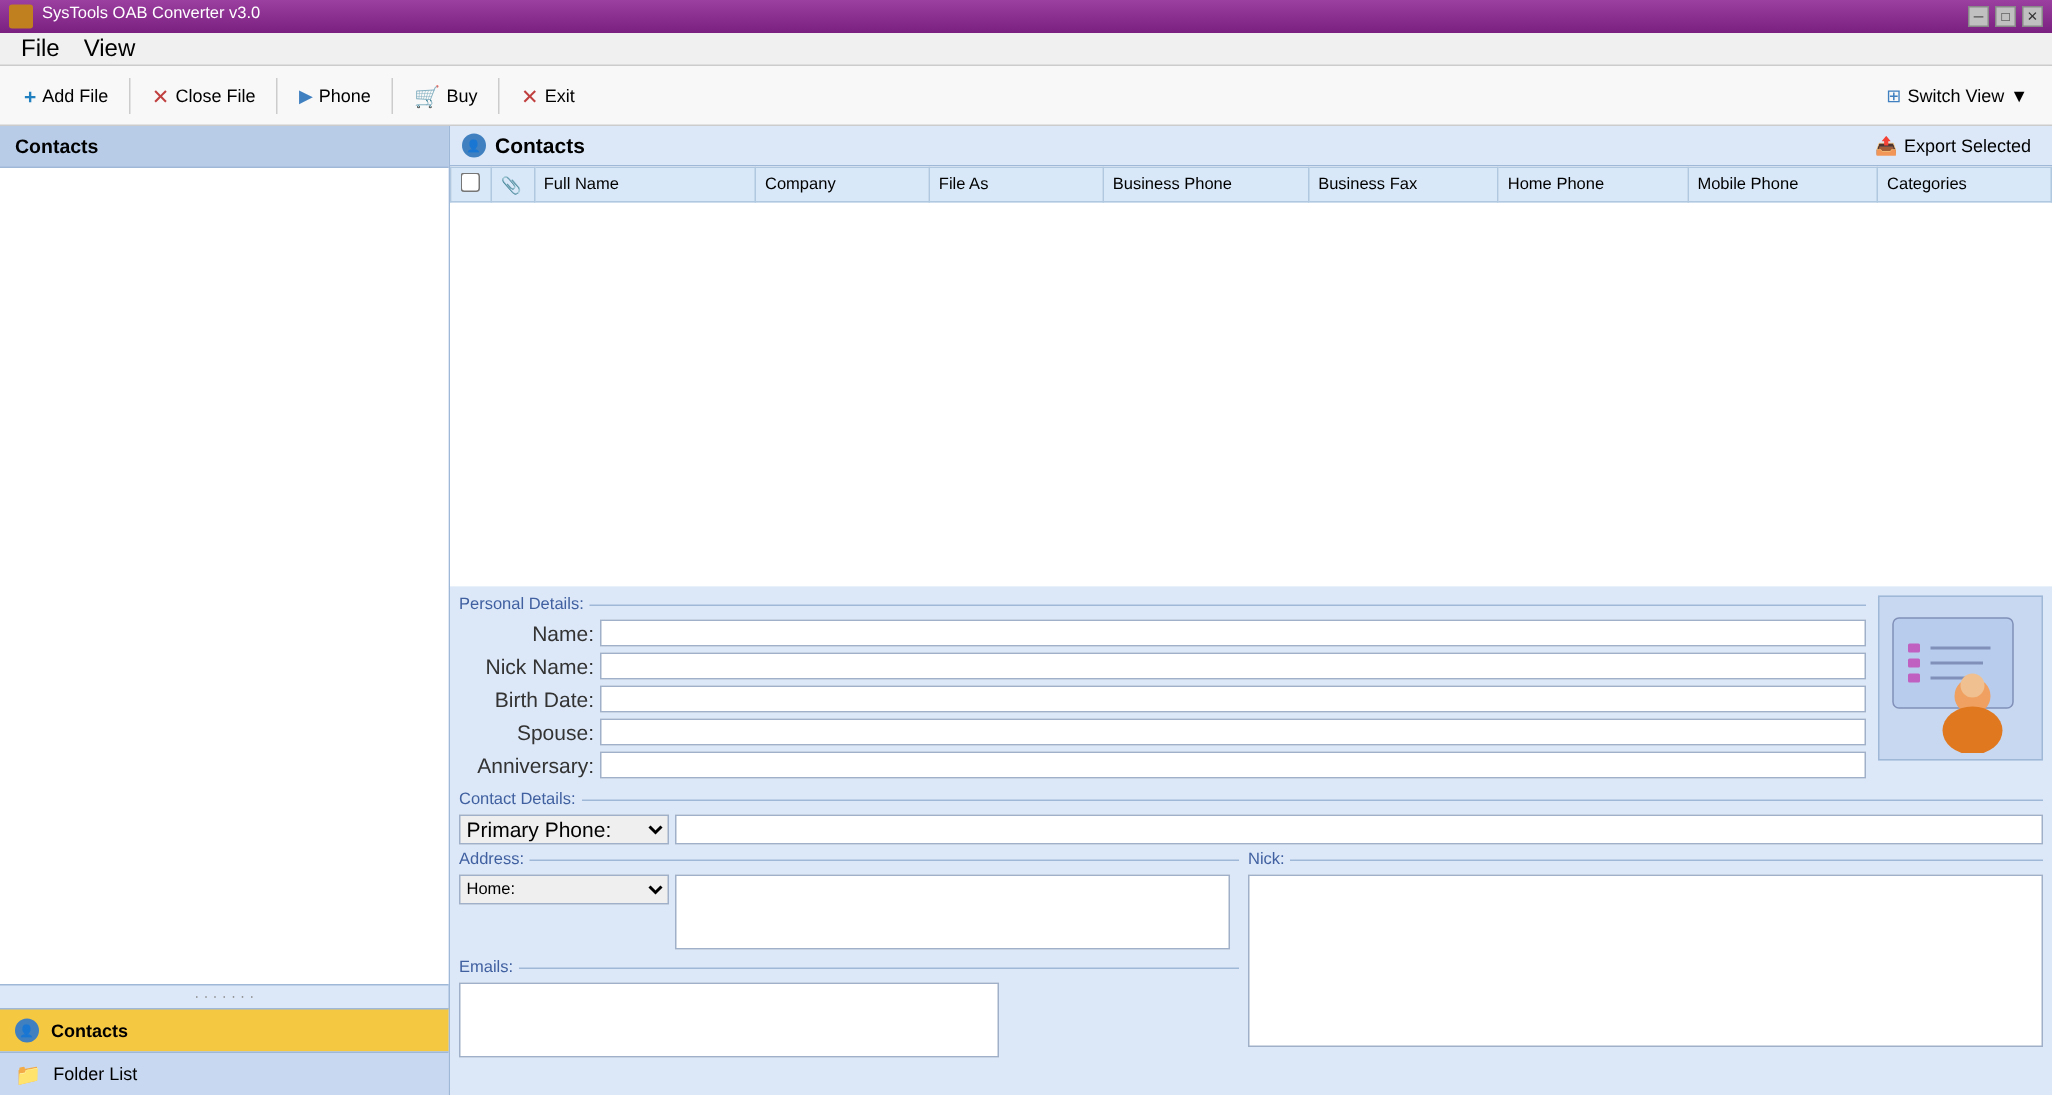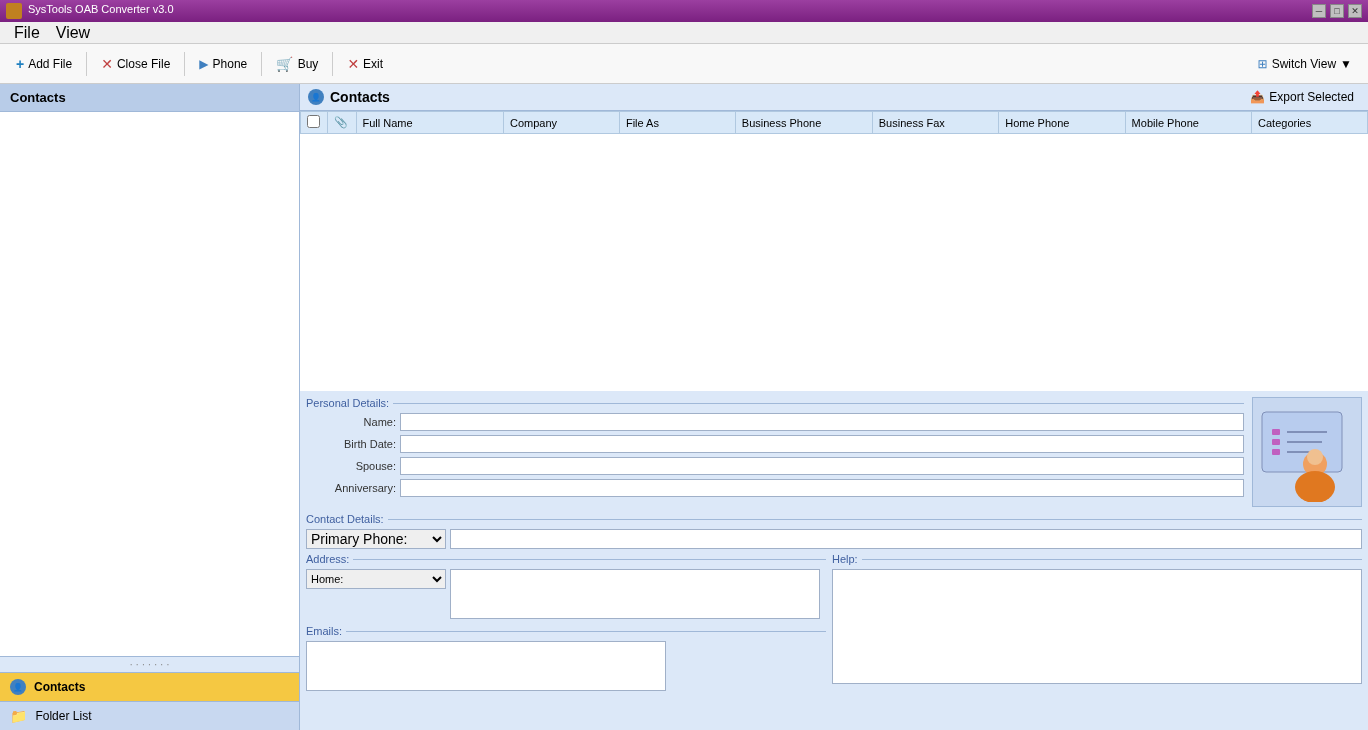--- a/index.html
+++ b/index.html
@@ -257,21 +257,21 @@
       gap: 2px;
     }
     .form-row {
       display: flex;
       align-items: center;
       gap: 4px;
       margin-bottom: 2px;
     }
     .form-label {
       width: 90px;
-      font-size: 11px;
+      font-size: 14px;
       color: #333;
       text-align: right;
     }
     .form-input {
       flex: 1;
       height: 18px;
       border: 1px solid #a0b0c8;
       background: white;
       font-size: 11px;
       padding: 1px 3px;
@@ -510,20 +510,24 @@
         <div>
           <div class="section-header">
             <span>Personal Details:</span>
           </div>
           <div class="form-section">
             <div class="form-row">
               <span class="form-label">Name:</span>
               <input class="form-input" type="text" style="">
             </div>
             <div class="form-row">
+              <span class="form-label">Nick Name:</span>
+              <input class="form-input" type="text" style="">
+            </div>
+            <div class="form-row">
               <span class="form-label">Birth Date:</span>
               <input class="form-input" type="text" style="">
             </div>
             <div class="form-row">
               <span class="form-label">Spouse:</span>
               <input class="form-input" type="text" style="">
             </div>
             <div class="form-row">
               <span class="form-label">Anniversary:</span>
               <input class="form-input" type="text" style="">
@@ -583,21 +587,21 @@
           <div style="margin-top:6px;">
             <div class="section-header">
               <span>Emails:</span>
             </div>
             <textarea class="emails-textarea" style=""></textarea>
           </div>
         </div>
 
         <div id="note-section">
           <div class="section-header">
-            <span>Help:</span>
+            <span>Nick:</span>
           </div>
           <textarea class="note-textarea" style=""></textarea>
         </div>
       </div>
 
     </div>
   </div>
 </div>
 
 </body></html>

